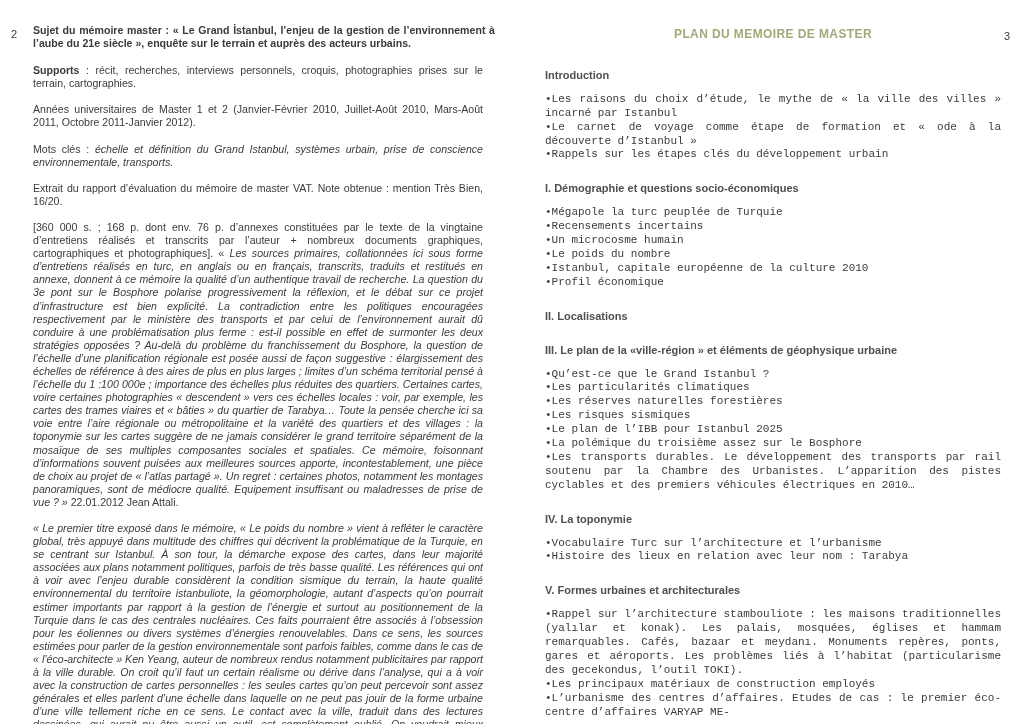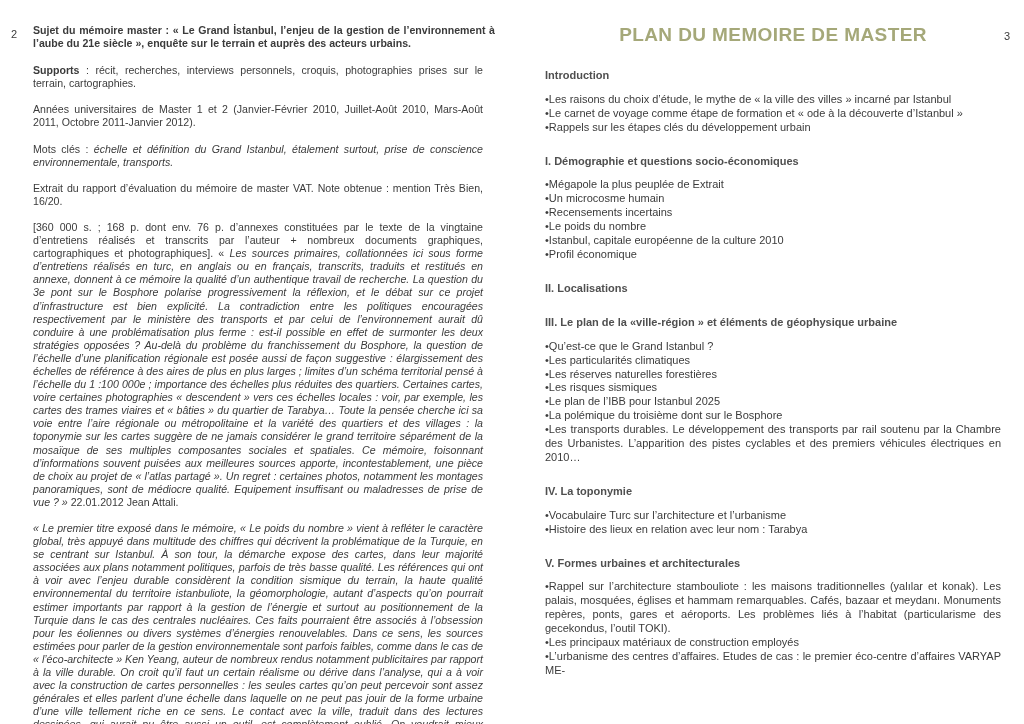--- a/index.html
+++ b/index.html
@@ -48,50 +48,50 @@
   .col-right {
     position: absolute;
     left: 545px;
     top: 24px;
     width: 456px;
     font-size: 11px;
     line-height: 13.9px;
   }
   .rp-title {
     text-align: center;
-    font-size: 19px;
+    font-size: 12px;
     font-weight: bold;
     letter-spacing: 0.4px;
     color: #a5a879;
     margin: 4px 0 27px 0;
   }
   .rp-heading {
     font-weight: bold;
     color: #4f4f4f;
     margin: 20px 0 10px 0;
   }
-  .rp-bullets { margin: 0 0 3px 0; }
+  .rp-bullets { margin: 0 0 3px 0; font-family: Liberation Mono, monospace; }
   .rp-bullet { text-align: justify; }
   .rp-bullet::before { content: "\2022 "; }
 </style>
 </head>
 <body>
 
 <div class="sheet">
 
   <div class="pageno pageno-left">2</div>
 
   <div class="col-left">
     <p class="lp-heading">Sujet du mémoire master : « Le Grand İstanbul, l’enjeu de la gestion de l’environnement à l’aube du 21e siècle », enquête sur le terrain et auprès des acteurs urbains.</p>
 
     <p class="lp-para"><span class="lp-bold">Supports</span><span> : récit, recherches, interviews personnels, croquis, photographies prises sur le terrain, cartographies.</span></p>
 
     <p class="lp-para">Années universitaires de Master 1 et 2 (Janvier-Février 2010, Juillet-Août 2010, Mars-Août 2011, Octobre 2011-Janvier 2012).</p>
 
-    <p class="lp-para"><span>Mots clés : </span><span class="lp-italic">échelle et définition du Grand Istanbul, étalement surtout, prise de conscience environnementale, transports.</span></p>
+    <p class="lp-para"><span>Mots clés : </span><span class="lp-italic">échelle et définition du Grand Istanbul, systèmes urbain, prise de conscience environnementale, transports.</span></p>
 
     <p class="lp-para">Extrait du rapport d’évaluation du mémoire de master VAT. Note obtenue : mention Très Bien, 16/20.</p>
 
     <p class="lp-para"><span>[360 000 s. ; 168 p. dont env. 76 p. d’annexes constituées par le texte de la vingtaine d’entretiens réalisés et transcrits par l’auteur + nombreux documents graphiques, cartographiques et photographiques]. « </span><span class="lp-italic">Les sources primaires, collationnées ici sous forme d’entretiens réalisés en turc, en anglais ou en français, transcrits, traduits et restitués en annexe, donnent à ce mémoire la qualité d’un authentique travail de recherche. La question du 3e pont sur le Bosphore polarise progressivement la réflexion, et le débat sur ce projet d’infrastructure est bien explicité. La contradiction entre les politiques encouragées respectivement par le ministère des transports et par celui de l’environnement aurait dû conduire à une problématisation plus ferme : est-il possible en effet de surmonter les deux stratégies opposées ? Au-delà du problème du franchissement du Bosphore, la question de l’échelle d’une planification régionale est posée aussi de façon suggestive : élargissement des échelles de référence à des aires de plus en plus larges ; limites d’un schéma territorial pensé à l’échelle du 1 :100 000e ; importance des échelles plus réduites des quartiers. Certaines cartes, voire certaines photographies « descendent » vers ces échelles locales : voir, par exemple, les cartes des trames viaires et « bâties » du quartier de Tarabya… Toute la pensée cherche ici sa voie entre l’aire régionale ou métropolitaine et la variété des quartiers et des villages : la toponymie sur les cartes suggère de ne jamais considérer le grand territoire séparément de la mosaïque de ses multiples composantes sociales et spatiales. Ce mémoire, foisonnant d’informations souvent puisées aux meilleures sources apporte, incontestablement, une pièce de choix au projet de « l’atlas partagé ». Un regret : certaines photos, notamment les montages panoramiques, sont de médiocre qualité. Equipement insuffisant ou maladresses de prise de vue ? »</span><span> 22.01.2012 Jean Attali.</span></p>
 
     <p class="lp-para"><span class="lp-italic">« Le premier titre exposé dans le mémoire, « Le poids du nombre » vient à refléter le caractère global, très appuyé dans multitude des chiffres qui décrivent la problématique de la Turquie, en se centrant sur Istanbul. À son tour, la démarche expose des cartes, dans leur majorité associées aux plans notamment politiques, parfois de très basse qualité. Les références qui ont à voir avec l’enjeu durable considèrent la condition sismique du terrain, la haute qualité environnemental du territoire istanbuliote, la géomorphologie, autant d’aspects qu’on pourrait estimer importants par rapport à la gestion de l’énergie et surtout au positionnement de la Turquie dans le cas des centrales nucléaires. Ces faits pourraient être associés à l’obsession pour les éoliennes ou divers systèmes d’énergies renouvelables. Dans ce sens, les sources estimées pour parler de la gestion environnementale sont parfois faibles, comme dans le cas de « l’éco-architecte » Ken Yeang, auteur de nombreux rendus notamment publicitaires par rapport à la ville durable. On croit qu’il faut un certain réalisme ou dérive dans l’analyse, qui a à voir avec la construction de cartes personnelles : les seules cartes qu’on peut percevoir sont assez générales et elles parlent d’une échelle dans laquelle on ne peut pas jouir de la forme urbaine d’une ville tellement riche en ce sens. Le contact avec la ville, traduit dans des lectures dessinées, qui aurait pu être aussi un outil, est complètement oublié. On voudrait mieux connaître l’impression de l’auteur par rapport à la ville d’Istanbul. Quelle est la réalité perçue sur place ? »</span><span> 15.02.2012 JTorres- Garcia.</span></p>
   </div>
 
   <div class="pageno pageno-right">3</div>
 
@@ -99,36 +99,36 @@
     <div class="rp-title" style="color: rgb(165, 168, 121);">PLAN DU MEMOIRE DE MASTER</div>
     <div id="rp-sections">
         <div class="rp-heading">Introduction</div>
         <div class="rp-bullets">
           <div class="rp-bullet">Les raisons du choix d’étude, le mythe de « la ville des villes » incarné par Istanbul</div>
           <div class="rp-bullet">Le carnet de voyage comme étape de formation et « ode à la découverte d’Istanbul »</div>
           <div class="rp-bullet">Rappels sur les étapes clés du développement urbain</div>
         </div>
         <div class="rp-heading">I. Démographie et questions socio-économiques</div>
         <div class="rp-bullets">
-          <div class="rp-bullet">Mégapole la plus peuplée de Extrait</div>
+          <div class="rp-bullet">Mégapole la turc peuplée de Turquie</div>
+          <div class="rp-bullet">Recensements incertains</div>
           <div class="rp-bullet">Un microcosme humain</div>
-          <div class="rp-bullet">Recensements incertains</div>
           <div class="rp-bullet">Le poids du nombre</div>
           <div class="rp-bullet">Istanbul, capitale européenne de la culture 2010</div>
           <div class="rp-bullet">Profil économique</div>
         </div>
         <div class="rp-heading">II. Localisations</div>
         <div class="rp-heading">III. Le plan de la «ville-région » et éléments de géophysique urbaine</div>
         <div class="rp-bullets">
           <div class="rp-bullet">Qu’est-ce que le Grand Istanbul ?</div>
           <div class="rp-bullet">Les particularités climatiques</div>
           <div class="rp-bullet">Les réserves naturelles forestières</div>
           <div class="rp-bullet">Les risques sismiques</div>
           <div class="rp-bullet">Le plan de l’IBB pour Istanbul 2025</div>
-          <div class="rp-bullet">La polémique du troisième dont sur le Bosphore</div>
+          <div class="rp-bullet">La polémique du troisième assez sur le Bosphore</div>
           <div class="rp-bullet">Les transports durables. Le développement des transports par rail soutenu par la Chambre des Urbanistes. L’apparition des pistes cyclables et des premiers véhicules électriques en 2010…</div>
         </div>
         <div class="rp-heading">IV. La toponymie</div>
         <div class="rp-bullets">
           <div class="rp-bullet">Vocabulaire Turc sur l’architecture et l’urbanisme</div>
           <div class="rp-bullet">Histoire des lieux en relation avec leur nom : Tarabya</div>
         </div>
         <div class="rp-heading">V. Formes urbaines et architecturales</div>
         <div class="rp-bullets">
           <div class="rp-bullet">Rappel sur l’architecture stambouliote : les maisons traditionnelles (yalılar et konak). Les palais, mosquées, églises et hammam remarquables. Cafés, bazaar et meydanı. Monuments repères, ponts, gares et aéroports. Les problèmes liés à l’habitat (particularisme des gecekondus, l’outil TOKI).</div>

